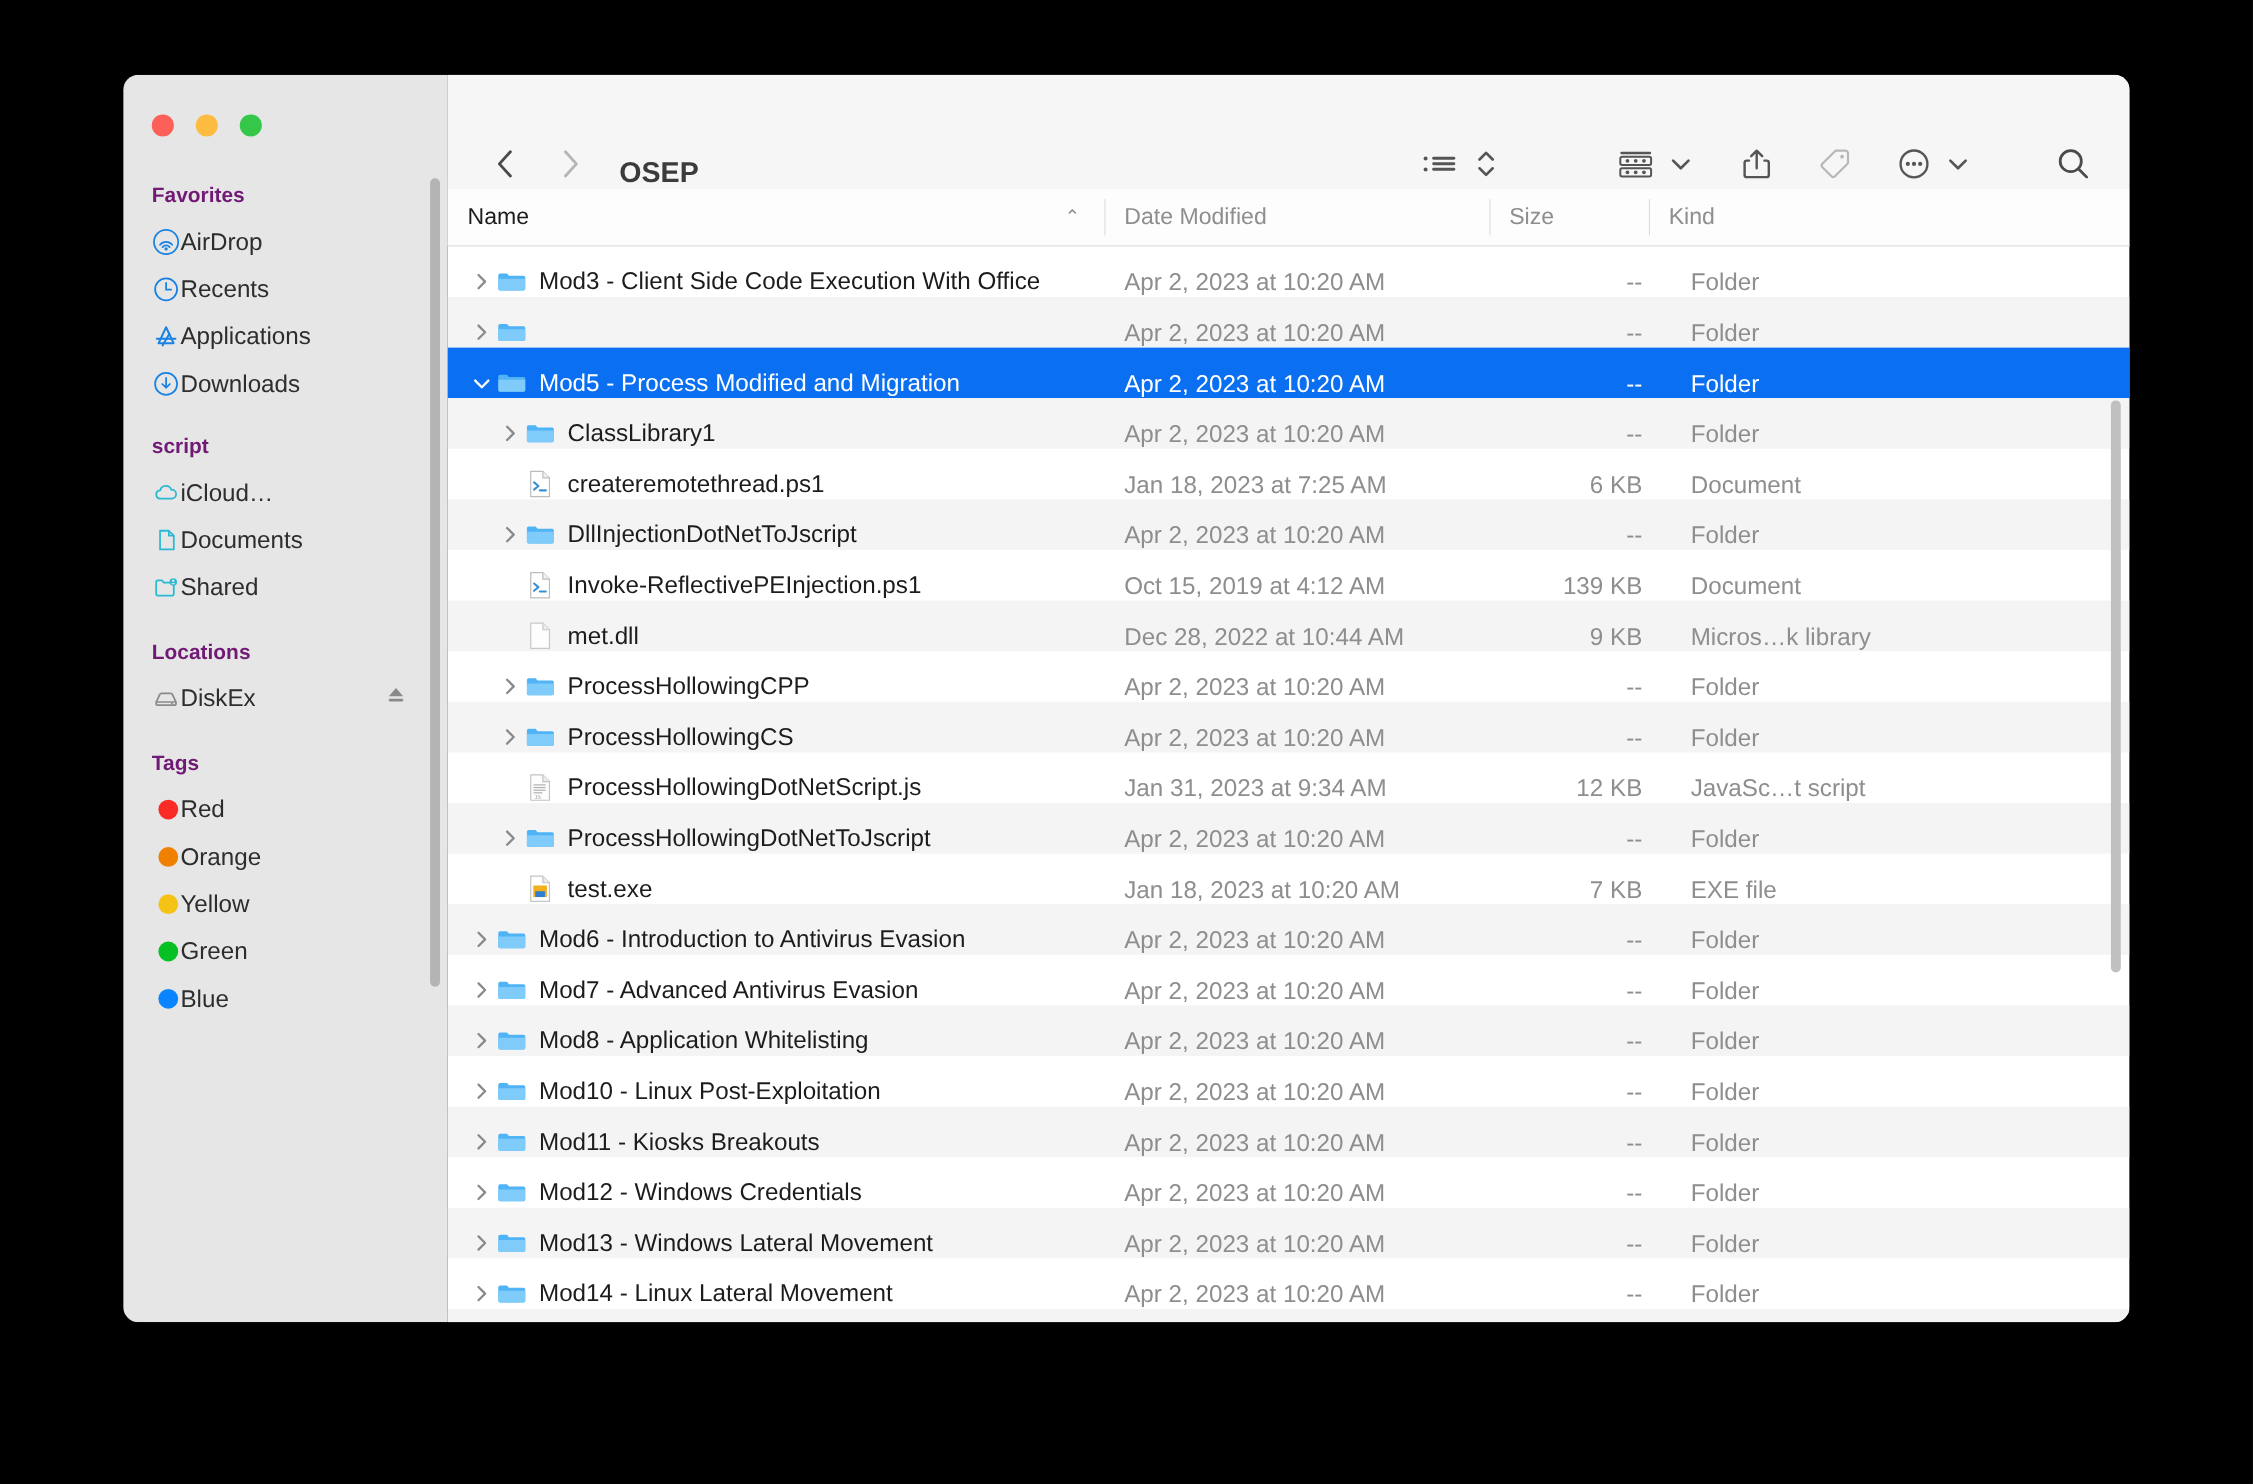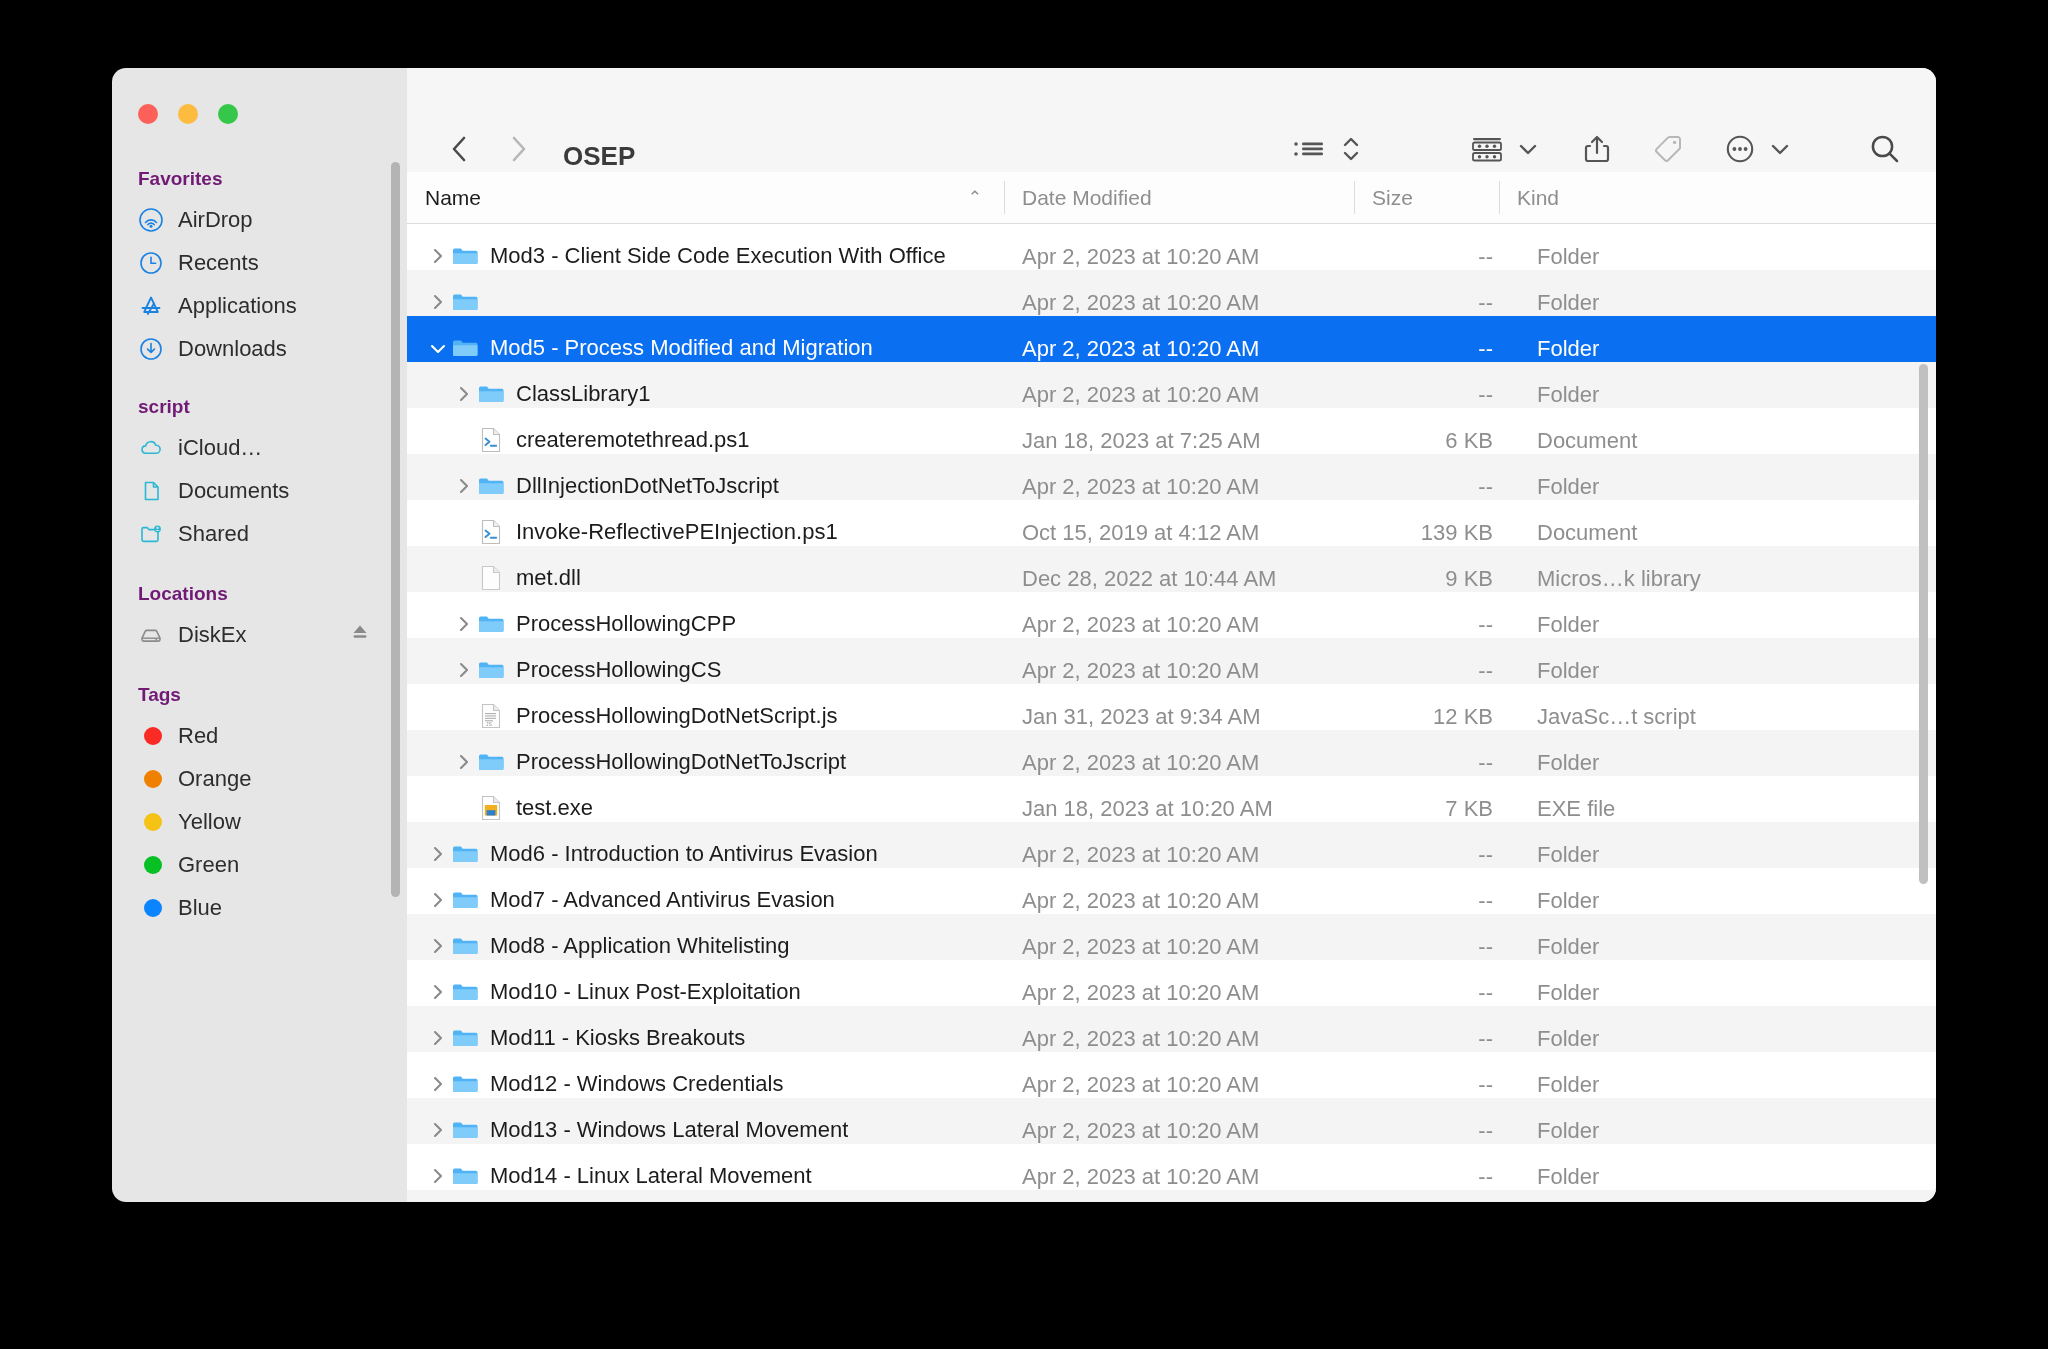--- a/index.html
+++ b/index.html
@@ -45,21 +45,20 @@
   }
   .sb-sec-favorites { margin-top: 44px; }
   .sb-sec-icloud    { margin-top: 26px; }
   .sb-sec-locations { margin-top: 28px; }
   .sb-sec-tags      { margin-top: 28px; }
 
   .sb-item {
     display: flex; align-items: center;
     height: 43px;
     padding-left: 26px;
-    gap: 14px;
     font-size: 22px;
     color: #2d2d2d;
     position: relative;
   }
   .sb-icon {
     width: 26px; height: 26px;
     flex: 0 0 26px;
     display: flex; align-items: center; justify-content: center;
   }
   .sb-icon svg { display: block; }

